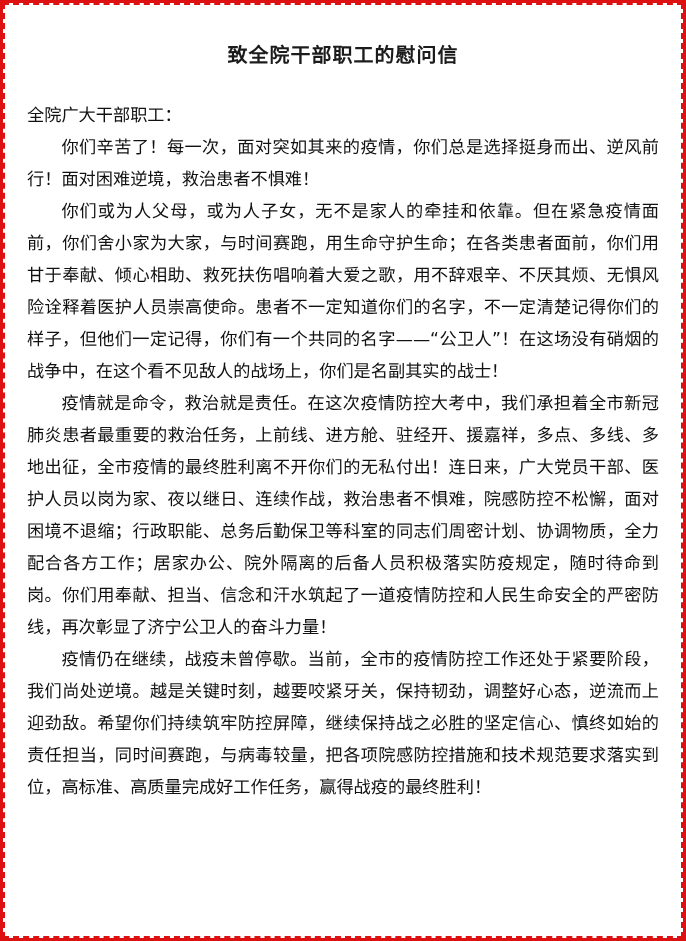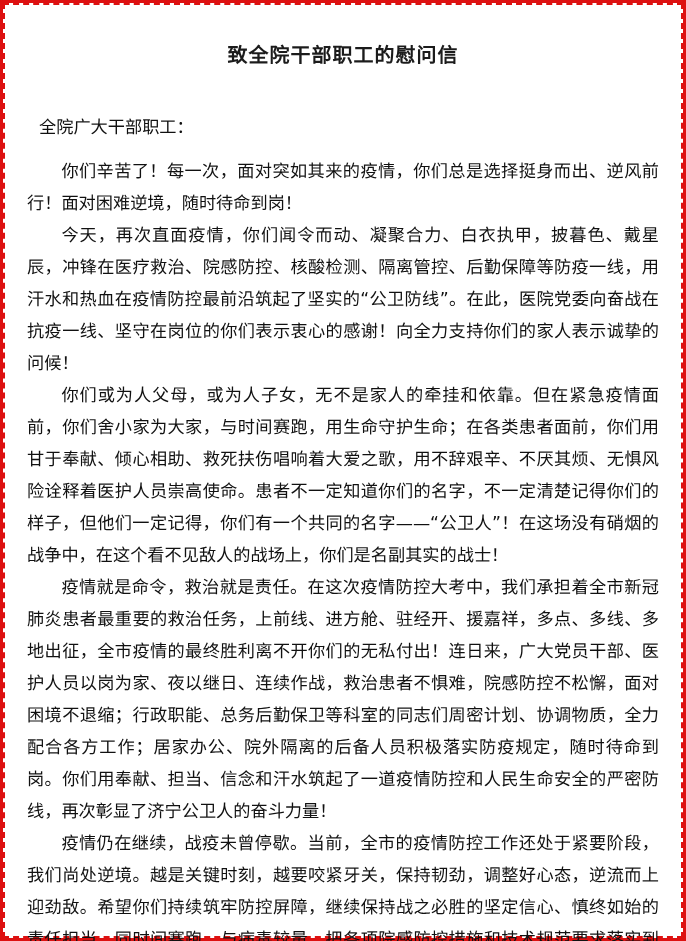--- a/index.html
+++ b/index.html
@@ -49,21 +49,21 @@
   .body-block {
     margin-top: 30px;
     color: #111111;
     font-size: 17.2px;
     line-height: 32px;
     text-align: justify;
     text-justify: inter-ideograph;
   }
 
   .salutation {
-    margin: 12px;
+    margin: 0;
     text-align: left;
   }
 
   .para {
     margin: 0;
     text-indent: 2em;
     text-align: justify;
     text-justify: inter-ideograph;
   }
 </style>
@@ -72,23 +72,22 @@
 
 <div class="letter-outer">
   <div class="letter-inner">
 
     <h1 class="doc-title">致全院干部职工的慰问信</h1>
 
     <div class="body-block">
 
       <p class="salutation">全院广大干部职工：</p>
 
-      <p class="para">你们辛苦了！每一次，面对突如其来的疫情，你们总是选择挺身而出、逆风前行！面对困难逆境，随时待命到岗！</p>
+      <p class="para">你们辛苦了！每一次，面对突如其来的疫情，你们总是选择挺身而出、逆风前行！面对困难逆境，救治患者不惧难！</p>
 
-      <p class="para">今天，再次直面疫情，你们闻令而动、凝聚合力、白衣执甲，披暮色、戴星辰，冲锋在医疗救治、院感防控、核酸检测、隔离管控、后勤保障等防疫一线，用汗水和热血在疫情防控最前沿筑起了坚实的“公卫防线”。在此，医院党委向奋战在抗疫一线、坚守在岗位的你们表示衷心的感谢！向全力支持你们的家人表示诚挚的问候！</p>
 
       <p class="para">你们或为人父母，或为人子女，无不是家人的牵挂和依靠。但在紧急疫情面前，你们舍小家为大家，与时间赛跑，用生命守护生命；在各类患者面前，你们用甘于奉献、倾心相助、救死扶伤唱响着大爱之歌，用不辞艰辛、不厌其烦、无惧风险诠释着医护人员崇高使命。患者不一定知道你们的名字，不一定清楚记得你们的样子，但他们一定记得，你们有一个共同的名字——“公卫人”！在这场没有硝烟的战争中，在这个看不见敌人的战场上，你们是名副其实的战士！</p>
 
       <p class="para">疫情就是命令，救治就是责任。在这次疫情防控大考中，我们承担着全市新冠肺炎患者最重要的救治任务，上前线、进方舱、驻经开、援嘉祥，多点、多线、多地出征，全市疫情的最终胜利离不开你们的无私付出！连日来，广大党员干部、医护人员以岗为家、夜以继日、连续作战，救治患者不惧难，院感防控不松懈，面对困境不退缩；行政职能、总务后勤保卫等科室的同志们周密计划、协调物质，全力配合各方工作；居家办公、院外隔离的后备人员积极落实防疫规定，随时待命到岗。你们用奉献、担当、信念和汗水筑起了一道疫情防控和人民生命安全的严密防线，再次彰显了济宁公卫人的奋斗力量！</p>
 
       <p class="para">疫情仍在继续，战疫未曾停歇。当前，全市的疫情防控工作还处于紧要阶段，我们尚处逆境。越是关键时刻，越要咬紧牙关，保持韧劲，调整好心态，逆流而上迎劲敌。希望你们持续筑牢防控屏障，继续保持战之必胜的坚定信心、慎终如始的责任担当，同时间赛跑，与病毒较量，把各项院感防控措施和技术规范要求落实到位，高标准、高质量完成好工作任务，赢得战疫的最终胜利！</p>
 
     </div>
 
   </div>

